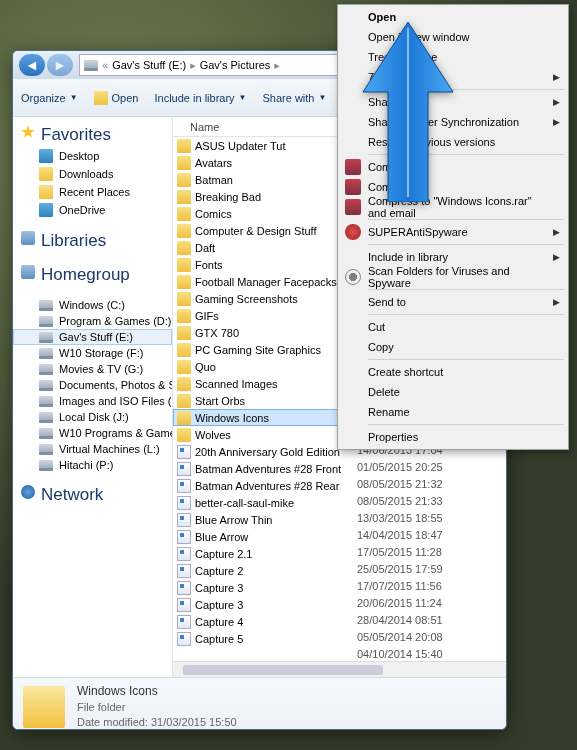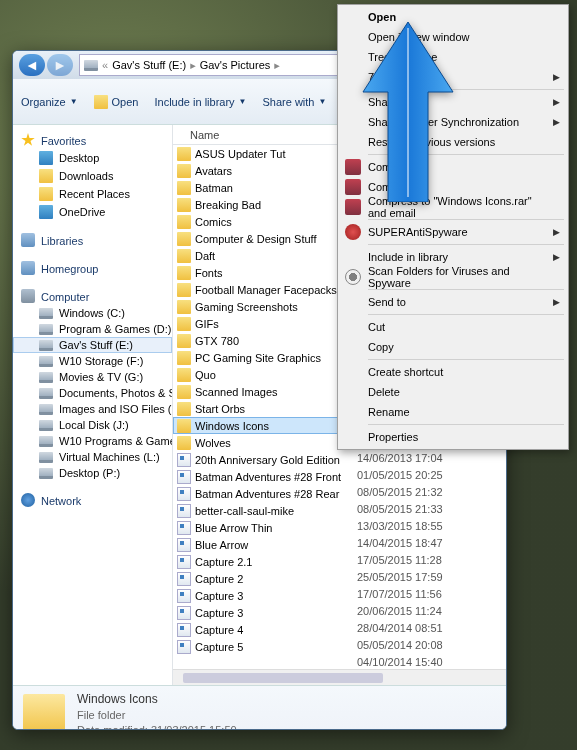--- a/index.html
+++ b/index.html
@@ -6,27 +6,27 @@
   body { width: 577px; height: 750px; background: linear-gradient(135deg,#3a4a2a,#5a6a3a,#2a3a1a); background-image: radial-gradient(circle at 20% 20%, rgba(80,100,40,0.8) 0%, rgba(30,40,20,0.9) 60%); position: relative; overflow: hidden; font-size: 11px; }
   .window { position: absolute; left: 12px; top: 50px; width: 495px; height: 680px; background: #fff; border: 1px solid #4a6a8a; border-radius: 6px; box-shadow: 0 4px 20px rgba(0,0,0,0.5); overflow: hidden; }
   .titlebar { height: 28px; background: linear-gradient(#e8f0f8,#d0dce8); display: flex; align-items: center; padding: 0 6px; }
   .nav-btns { display: flex; gap: 2px; margin-right: 6px; }
   .nav-btn { width: 26px; height: 22px; background: linear-gradient(#5aa0e0,#2a70c0); border-radius: 12px; color: #fff; display: flex; align-items: center; justify-content: center; font-size: 14px; cursor: pointer; }
   .nav-btn.fwd { opacity: 0.5; }
   .breadcrumb { flex: 1; height: 22px; background: #fff; border: 1px solid #aac; display: flex; align-items: center; padding: 0 4px; font-size: 11px; gap: 4px; }
   .bc-sep { color: #888; }
   .bc-icon { width: 14px; height: 14px; background: #f0c040; border-radius: 2px; }
   .searchbox { width: 40px; height: 22px; background: #fff; border: 1px solid #aac; margin-left: 4px; }
-  .toolbar { height: 46px; background: linear-gradient(#f4f8fc,#e4ecf4); border-bottom: 1px solid #cdd; display: flex; align-items: center; padding: 0 8px; gap: 16px; font-size: 11px; }
+  .toolbar { height: 38px; background: linear-gradient(#f4f8fc,#e4ecf4); border-bottom: 1px solid #cdd; display: flex; align-items: center; padding: 0 8px; gap: 16px; font-size: 11px; }
   .tb-item { color: #13386a; display: flex; align-items: center; gap: 4px; cursor: pointer; }
   .tb-caret { font-size: 8px; color: #13386a; }
   .body { display: flex; height: 560px; }
   .nav { width: 160px; border-right: 1px solid #e0e4e8; overflow-y: auto; padding: 6px 0; }
   .nav-group { margin-bottom: 10px; }
-  .nav-head { display: flex; align-items: flex-end; gap: 6px; padding: 2px 8px; font-size: 11px; color: #1a3a6a; cursor: pointer; }
+  .nav-head { display: flex; align-items: flex-start; gap: 6px; padding: 2px 8px; font-size: 17px; color: #1a3a6a; cursor: pointer; }
   .nav-row { display: flex; align-items: center; gap: 6px; padding: 2px 8px 2px 26px; font-size: 11px; cursor: pointer; white-space: nowrap; overflow: hidden; text-overflow: ellipsis; }
   .nav-row:hover, .nav-row.sel { background: #e8f0fa; }
   .nav-row.sel { border: 1px solid #aaccee; padding: 1px 7px 1px 25px; }
   .icon { width: 14px; height: 14px; display: inline-block; flex-shrink: 0; }
   .ico-star { background: #f8c020; clip-path: polygon(50% 0,61% 35%,98% 35%,68% 57%,79% 91%,50% 70%,21% 91%,32% 57%,2% 35%,39% 35%); }
   .ico-folder { background: linear-gradient(#f8e080,#f0c040); border-radius: 1px; }
   .ico-lib { background: linear-gradient(#a0c0e0,#6090c0); border-radius: 2px; }
   .ico-comp { background: linear-gradient(#b0c0d0,#8090a0); border-radius: 2px; }
   .ico-drive { background: linear-gradient(#d0d8e0,#a0b0c0); border-radius: 1px; border-bottom: 3px solid #8090a0; height: 11px; }
   .ico-net { background: radial-gradient(circle,#60a0e0,#2060a0); border-radius: 50%; }
@@ -136,24 +136,20 @@
             <span>Libraries</span>
           </div>
       </div>
       <div class="nav-group">
         <div class="nav-head">
             <span class="icon ico-lib"></span>
             <span>Homegroup</span>
           </div>
       </div>
       <div class="nav-group">
-        <div class="nav-head">
-            <span class="icon ico-comp"></span>
-            <span>Computer</span>
-          </div>
         <div id="drives">
             <div class="nav-row">
               <span class="icon ico-drive"></span>
               <span>Windows (C:)</span>
             </div>
             <div class="nav-row">
               <span class="icon ico-drive"></span>
               <span>Program &amp; Games (D:)</span>
             </div>
             <div class="nav-row sel">
@@ -183,21 +179,21 @@
             <div class="nav-row">
               <span class="icon ico-drive"></span>
               <span>W10 Programs &amp; Games (K:)</span>
             </div>
             <div class="nav-row">
               <span class="icon ico-drive"></span>
               <span>Virtual Machines (L:)</span>
             </div>
             <div class="nav-row">
               <span class="icon ico-drive"></span>
-              <span>Desktop (P:)</span>
+              <span>Hitachi (P:)</span>
             </div>
           </div>
       </div>
       <div class="nav-group">
         <div class="nav-head">
             <span class="icon ico-net"></span>
             <span>Network</span>
           </div>
       </div>
     </div>

